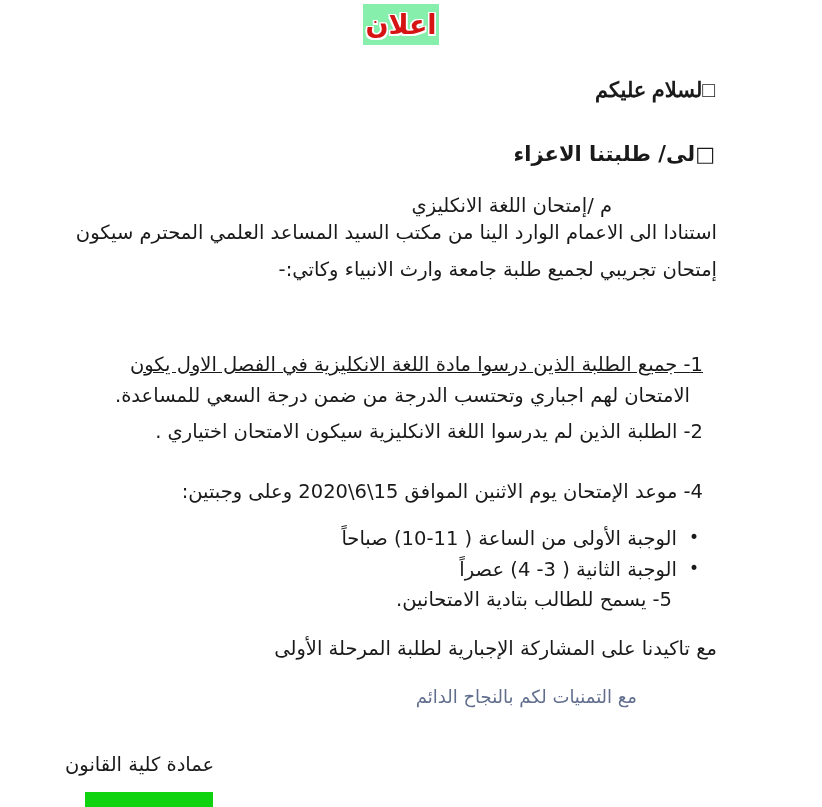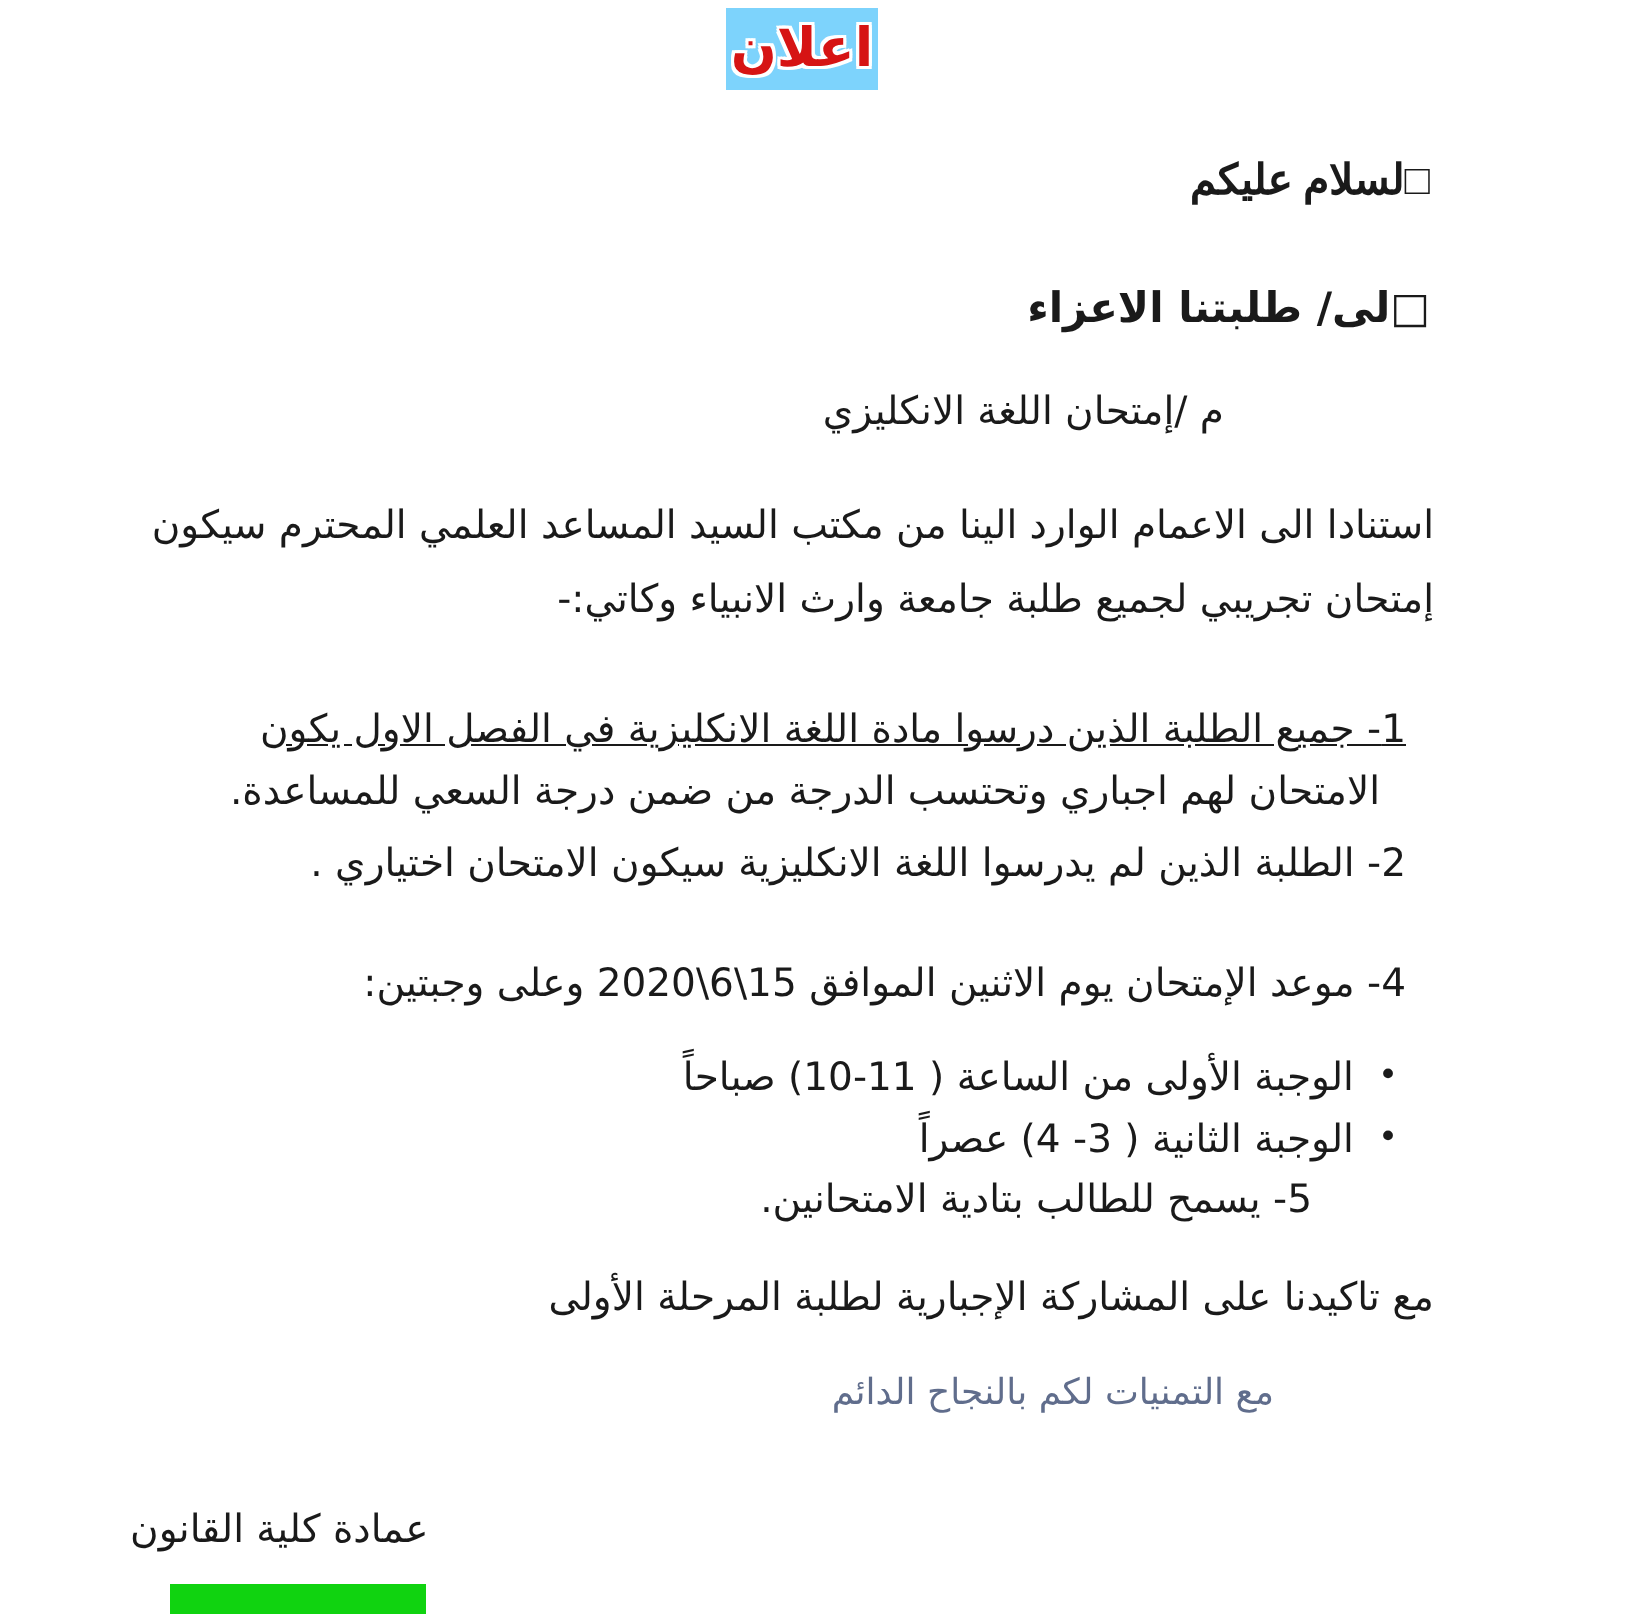--- a/index.html
+++ b/index.html
@@ -28,48 +28,48 @@
   .intro{line-height:37px;text-align:right;}
   .bullet-row .dot{display:inline-block;margin-left:12px;font-size:17px;transform:translateY(-2px);}
   .wishes{font-size:18px;opacity:.9;}
   .greenbar{left:85px;top:792px;width:128px;height:15px;}
 </style>
 </head>
 <body>
 
 <div id="page">
 
-  <div class="abs banner" style="background:#7dd3fc;">
+  <div class="abs banner" style="background:#86efac;">
     <span class="banner-label" style="color:#d61414;">اعلان</span>
   </div>
 
   <div class="abs h-bold" style="top:78px;right:107px;font-family:Liberation Serif, serif;">□لسلام عليكم</div>
 
   <div class="abs body-txt" style="top:194px;right:210px;">م /إمتحان اللغة الانكليزي</div>
 
   <div class="abs h-bold" style="top:142px;right:107px;">□لى/ طلبتنا الاعزاء</div>
 
-  <div class="abs body-txt intro" style="top:244px;right:105px;">
+  <div class="abs body-txt intro" style="top:214px;right:105px;">
     <div>استنادا الى الاعمام الوارد الينا من مكتب السيد المساعد العلمي المحترم سيكون</div>
     <div>إمتحان تجريبي لجميع طلبة جامعة وارث الانبياء وكاتي:-</div>
   </div>
 
   <div class="abs body-txt" style="top:353px;right:119px;text-decoration:underline;">1- جميع الطلبة الذين درسوا مادة اللغة الانكليزية في الفصل الاول يكون</div>
   <div class="abs body-txt" style="top:384px;right:132px;">الامتحان لهم اجباري وتحتسب الدرجة من ضمن درجة السعي للمساعدة.</div>
   <div class="abs body-txt" style="top:420px;right:119px;">2- الطلبة الذين لم يدرسوا اللغة الانكليزية سيكون الامتحان اختياري .</div>
   <div class="abs body-txt" style="top:480px;right:119px;">4- موعد الإمتحان يوم الاثنين الموافق 15\6\2020 وعلى وجبتين:</div>
 
   <div class="abs body-txt bullet-row" style="top:527px;right:123px;">
     <span class="dot">•</span><span>الوجبة الأولى من الساعة ( 11-10) صباحاً</span>
   </div>
   <div class="abs body-txt bullet-row" style="top:558px;right:123px;">
     <span class="dot">•</span><span>الوجبة الثانية ( 3- 4) عصراً</span>
   </div>
 
-  <div class="abs body-txt" style="top:588px;right:166px;margin-left:39px;">5- يسمح للطالب بتادية الامتحانين.</div>
+  <div class="abs body-txt" style="top:588px;right:150px;margin-left:39px;">5- يسمح للطالب بتادية الامتحانين.</div>
 
   <div class="abs body-txt" style="top:637px;right:105px;">مع تاكيدنا على المشاركة الإجبارية لطلبة المرحلة الأولى</div>
 
   <div class="abs wishes" style="top:686px;right:185px;color:#4f5e80;">مع التمنيات لكم بالنجاح الدائم</div>
 
   <div class="abs body-txt" style="top:753px;left:65px;">عمادة كلية القانون</div>
 
   <div class="abs greenbar" style="background:#10d310;"></div>
 
 </div>

